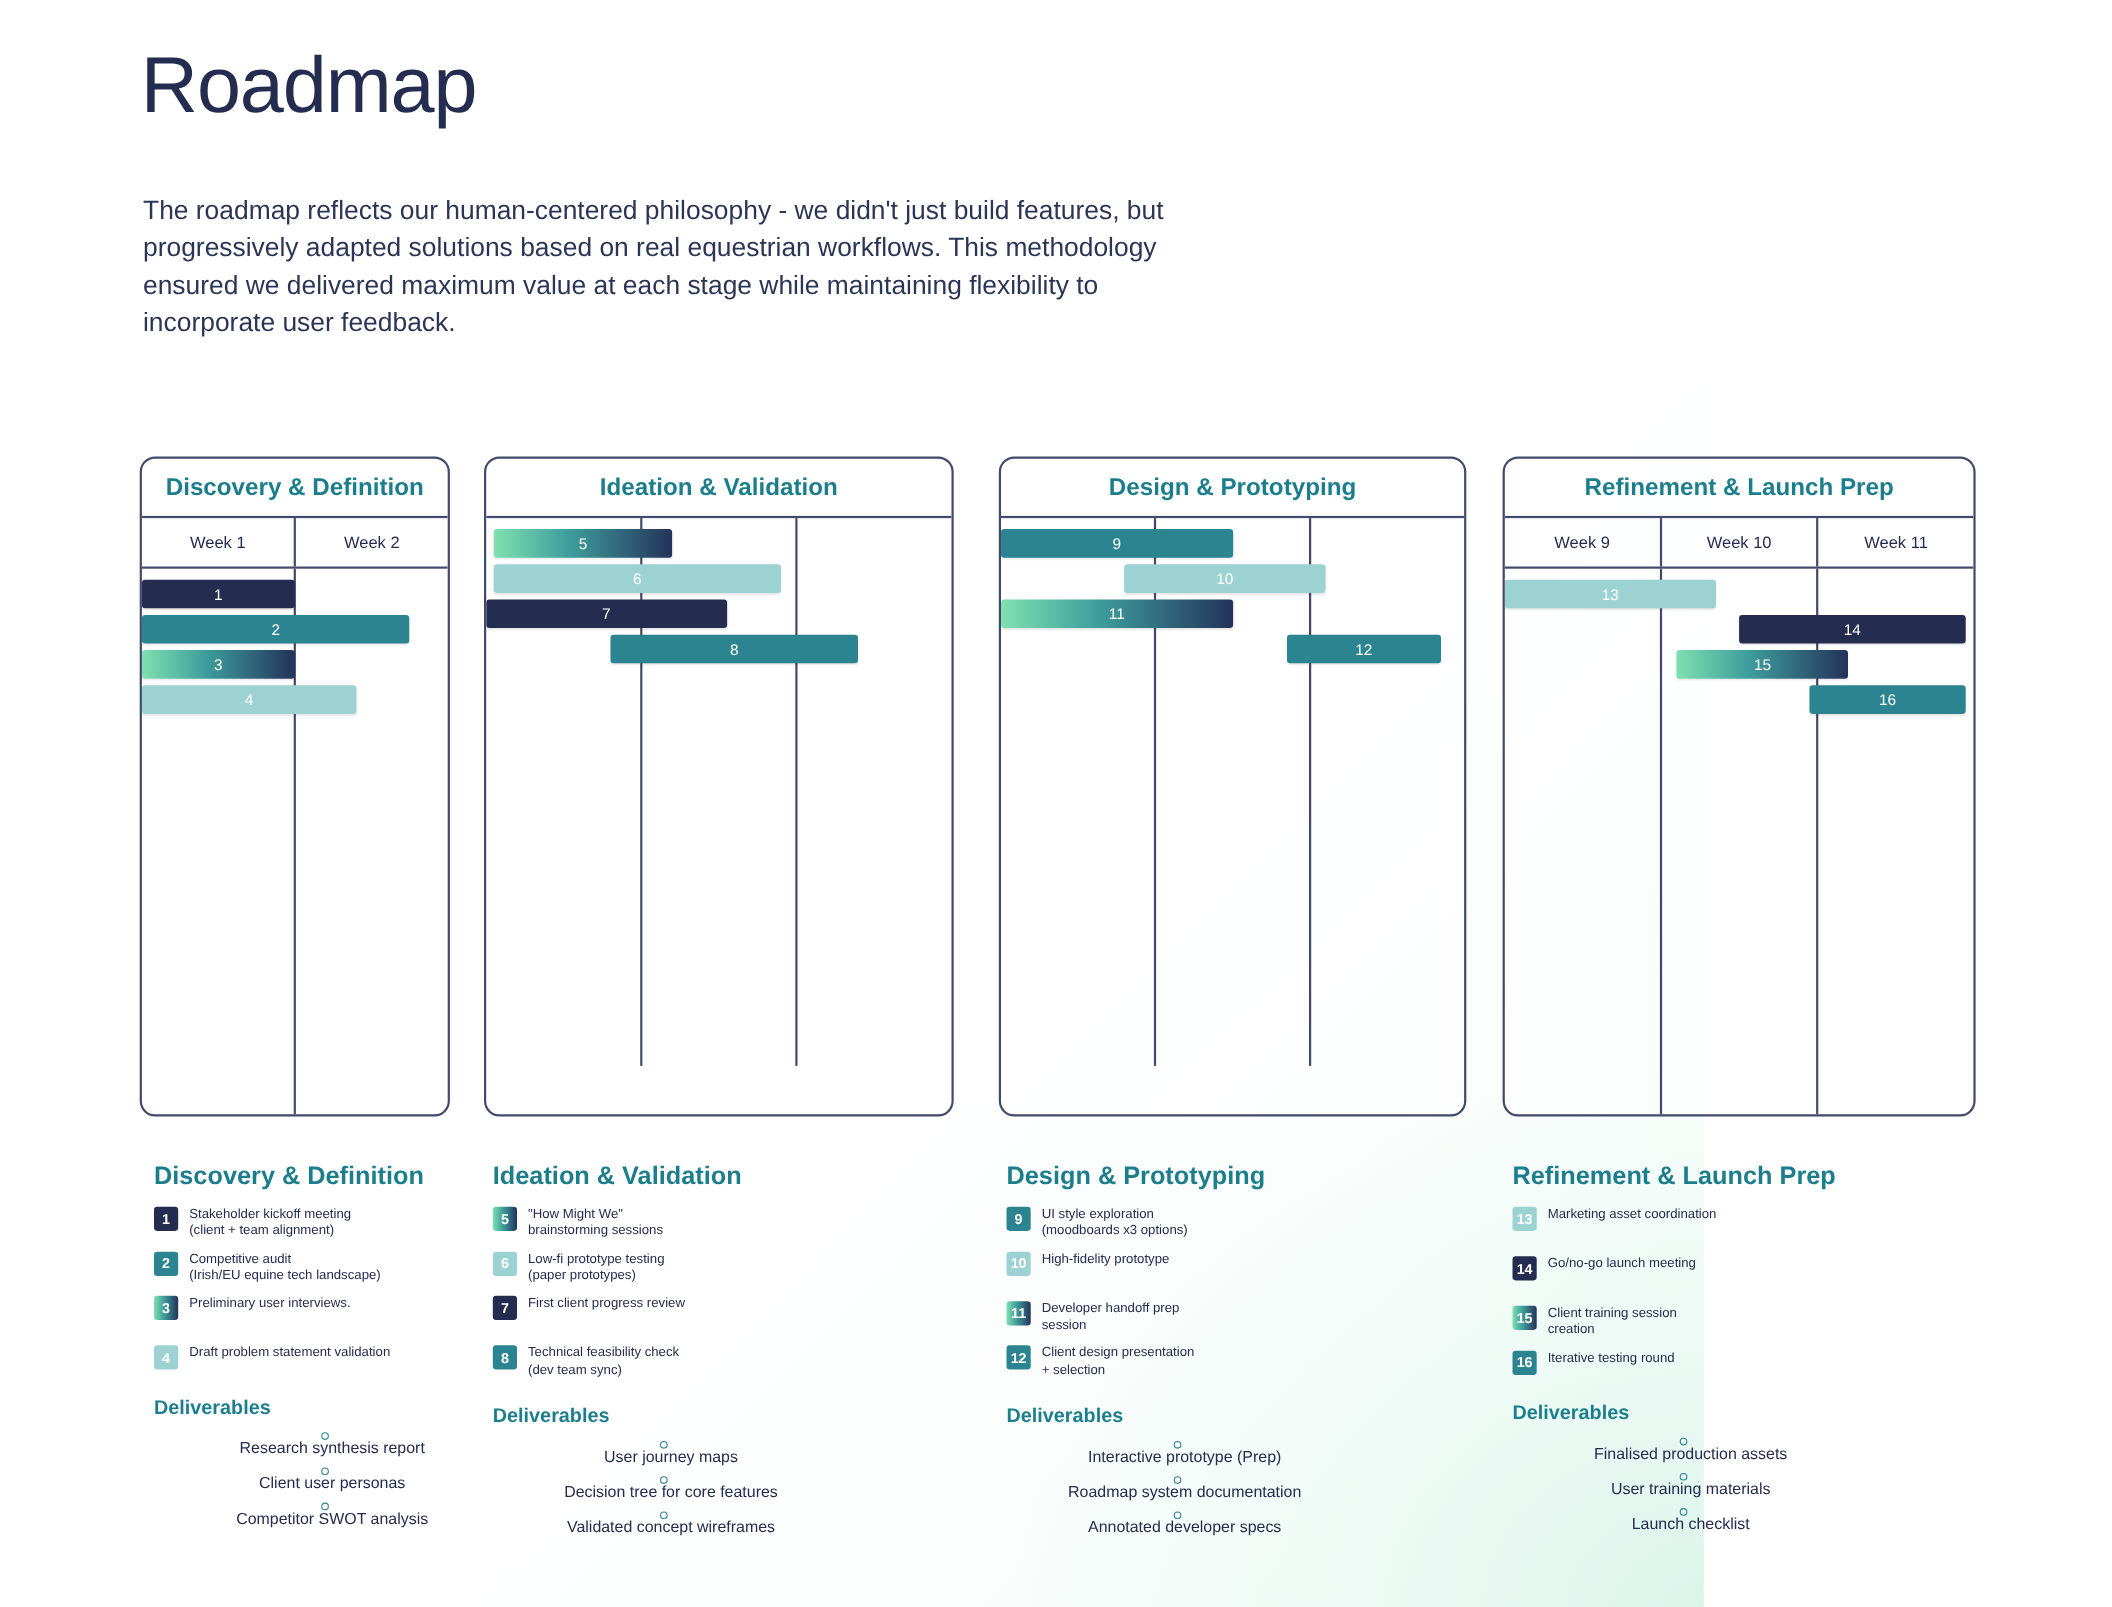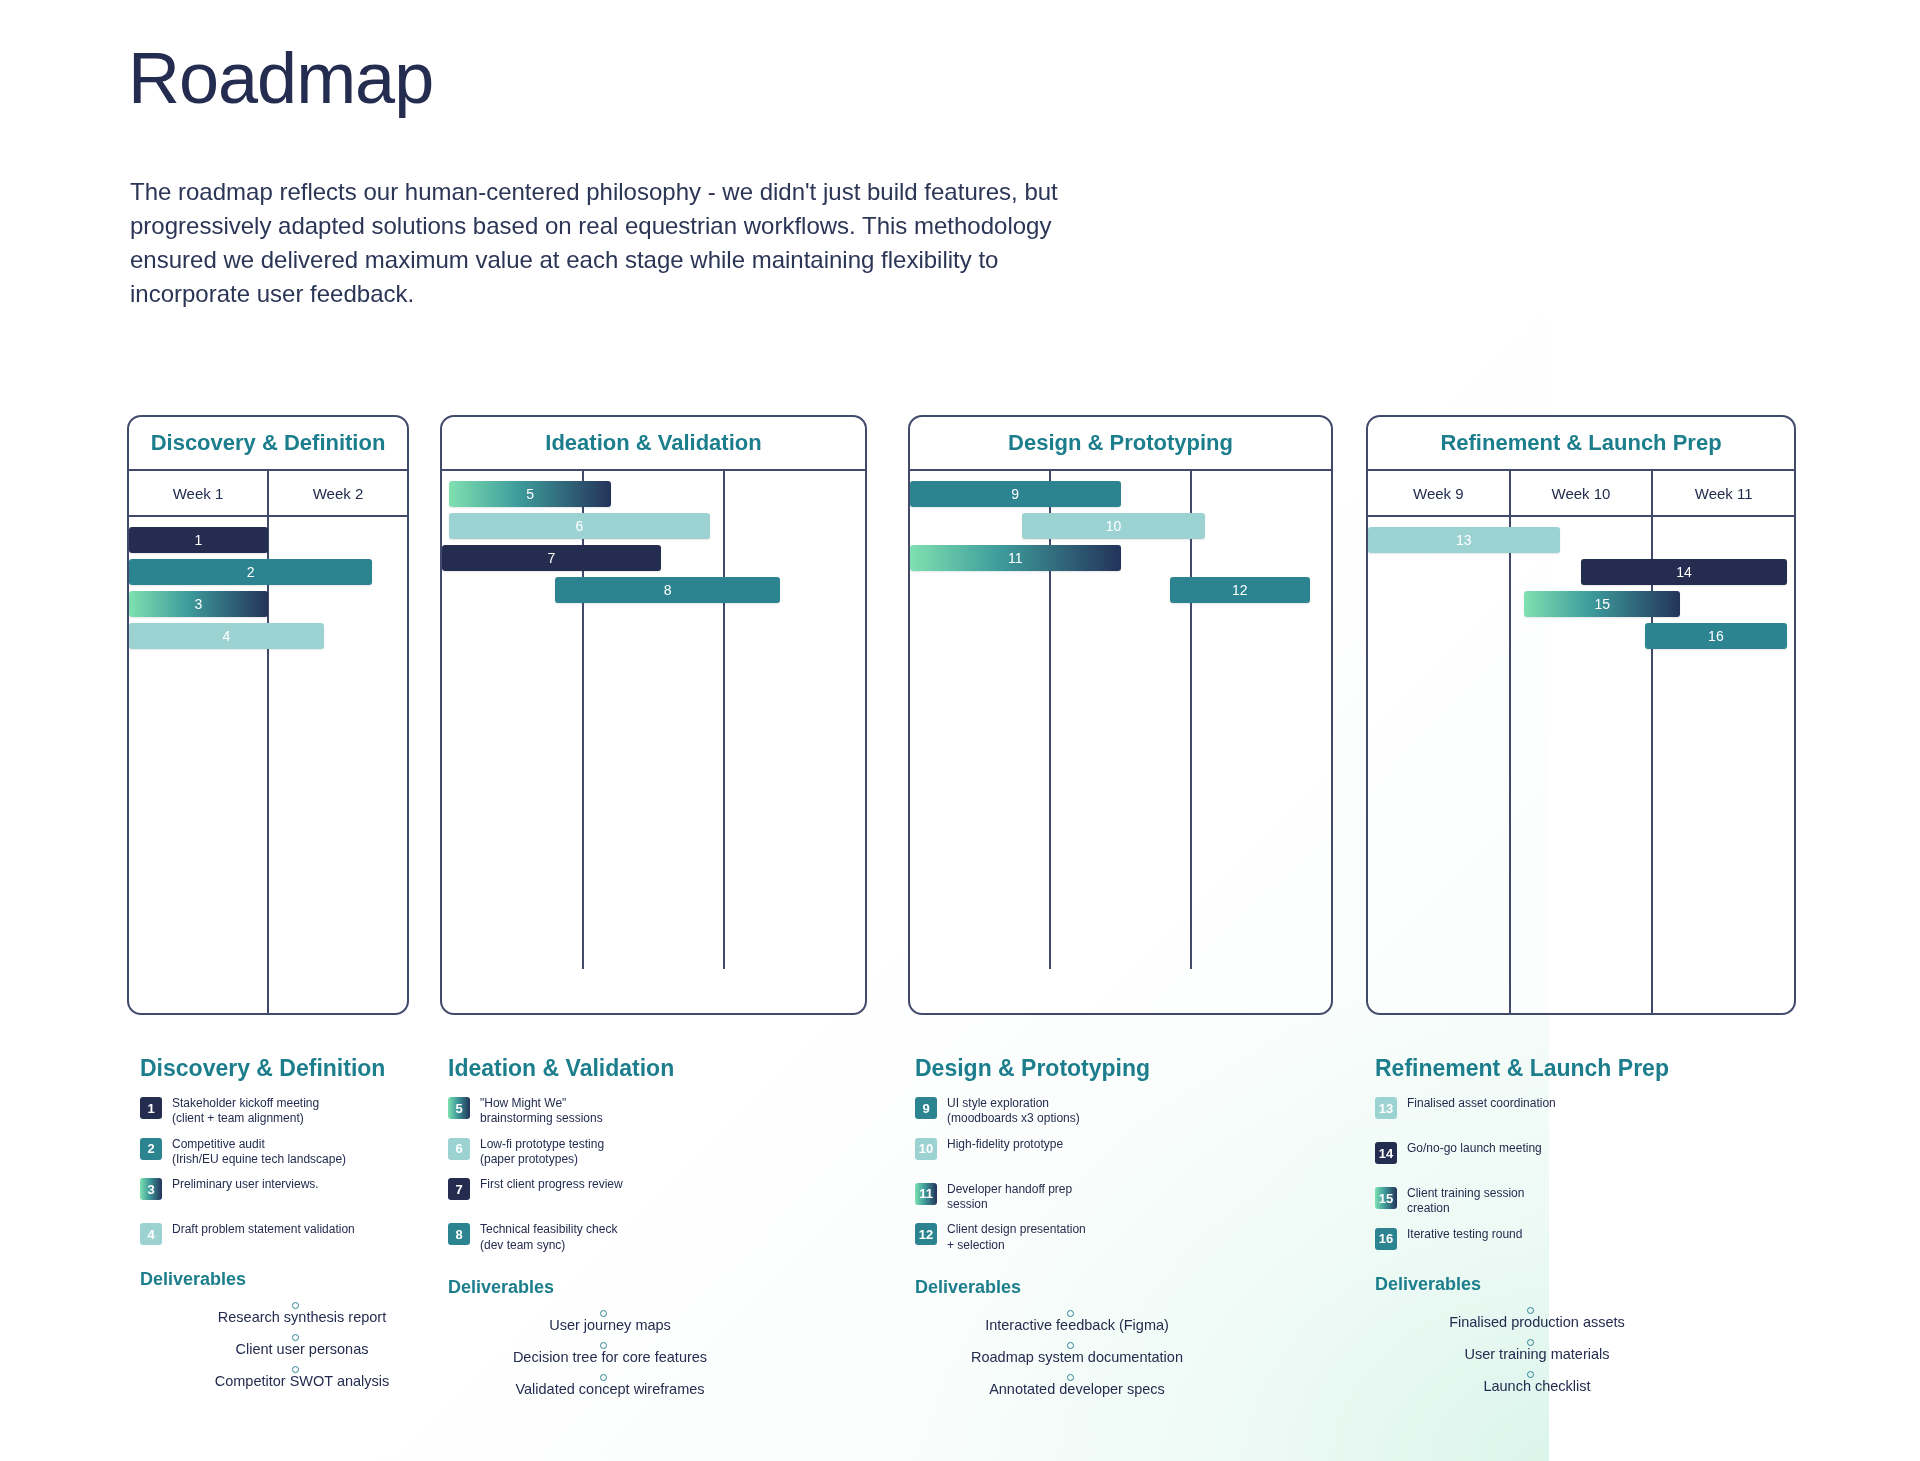--- a/index.html
+++ b/index.html
@@ -316,37 +316,37 @@
         <div class="legend-item">
           <div class="legend-badge c-teal">12</div>
           <div class="legend-text">
             <div>Client design presentation</div>
             <div>+ selection</div>
           </div>
         </div>
         <div class="deliv-title">Deliverables</div>
         <div class="deliv-item">
           <span class="deliv-bullet"></span>
-          <span class="deliv-text">Interactive feedback (Figma)</span>
+          <span class="deliv-text">Interactive prototype (Prep)</span>
         </div>
         <div class="deliv-item">
           <span class="deliv-bullet"></span>
           <span class="deliv-text">Roadmap system documentation</span>
         </div>
         <div class="deliv-item">
           <span class="deliv-bullet"></span>
           <span class="deliv-text">Annotated developer specs</span>
         </div>
       </div>
       <div class="legend" style="left: 1375px; top: 1055px;">
         <div class="legend-title">Refinement &amp; Launch Prep</div>
         <div class="legend-item" style="margin-bottom: 22px;">
           <div class="legend-badge c-light">13</div>
           <div class="legend-text">
-            <div>Finalised asset coordination</div>
+            <div>Marketing asset coordination</div>
           </div>
         </div>
         <div class="legend-item" style="margin-bottom: 22px;">
           <div class="legend-badge c-navy">14</div>
           <div class="legend-text">
             <div>Go/no-go launch meeting</div>
           </div>
         </div>
         <div class="legend-item">
           <div class="legend-badge c-gradient">15</div>

